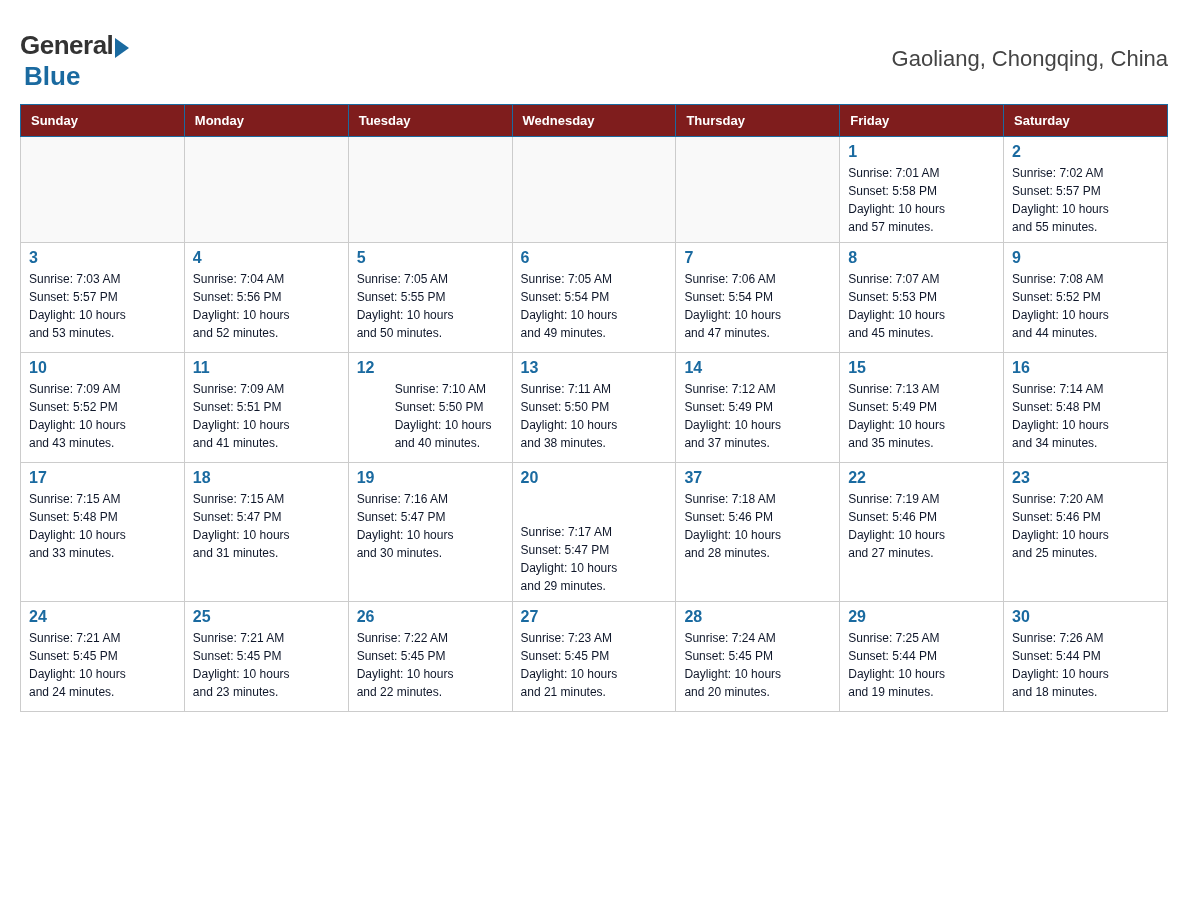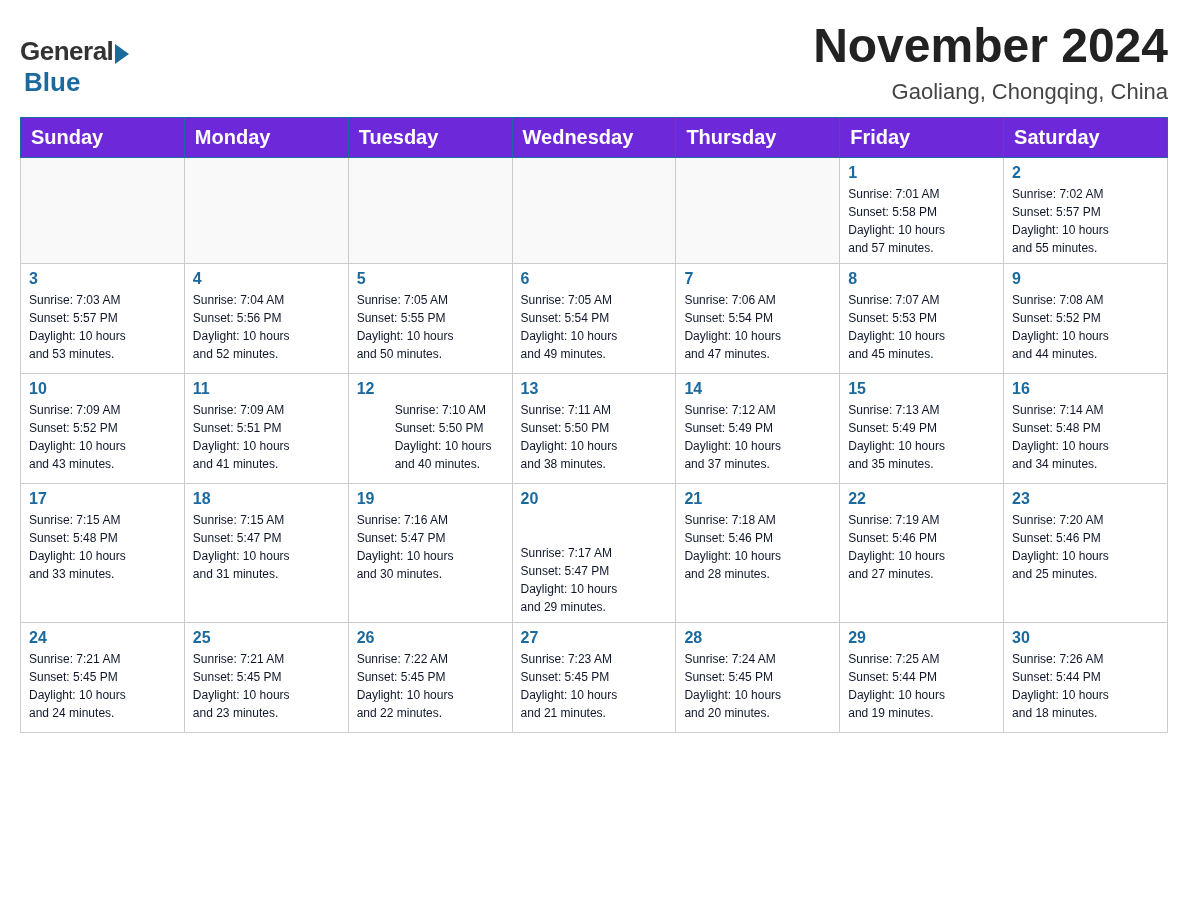--- a/index.html
+++ b/index.html
@@ -60,23 +60,23 @@
       font-size: 22px;
       color: #444;
       margin-top: 6px;
     }
     .calendar {
       width: 100%;
       border-collapse: collapse;
       margin-top: 8px;
     }
     .calendar th {
-      background-color: #6d28d9;
+      background-color: #7f1d1d;
       color: #fff;
-      font-size: 20px;
+      font-size: 13px;
       font-weight: bold;
       padding: 8px 10px;
       text-align: left;
       border: 1px solid #1a6aa0;
     }
     .calendar td {
       border: 1px solid #ccc;
       vertical-align: top;
       padding: 6px 8px;
       width: 14.28%;
@@ -111,21 +111,20 @@
 
 <div class="header">
   <div class="logo">
     <div class="logo-top">
       <span class="logo-general">General</span>
       <div class="logo-arrow"></div>
     </div>
     <span class="logo-blue">Blue</span>
   </div>
   <div class="title-section">
-    <div class="main-title">November 2024</div>
     <div class="subtitle">Gaoliang, Chongqing, China</div>
   </div>
 </div>
 
 <table class="calendar">
   <thead>
     <tr>
     <th>Sunday</th>
         <th>Monday</th>
         <th>Tuesday</th>
@@ -282,21 +281,21 @@
 and 30 minutes.</div>
         </td>
         <td>
           <span class="day-number">20</span>
           <div class="day-info" style="white-space: pre-line; margin-top: 36px;">Sunrise: 7:17 AM
 Sunset: 5:47 PM
 Daylight: 10 hours
 and 29 minutes.</div>
         </td>
         <td>
-          <span class="day-number">21</span>
+          <span class="day-number">37</span>
           <div class="day-info" style="white-space: pre-line;">Sunrise: 7:18 AM
 Sunset: 5:46 PM
 Daylight: 10 hours
 and 28 minutes.</div>
         </td>
         <td>
           <span class="day-number">22</span>
           <div class="day-info" style="white-space: pre-line;">Sunrise: 7:19 AM
 Sunset: 5:46 PM
 Daylight: 10 hours

